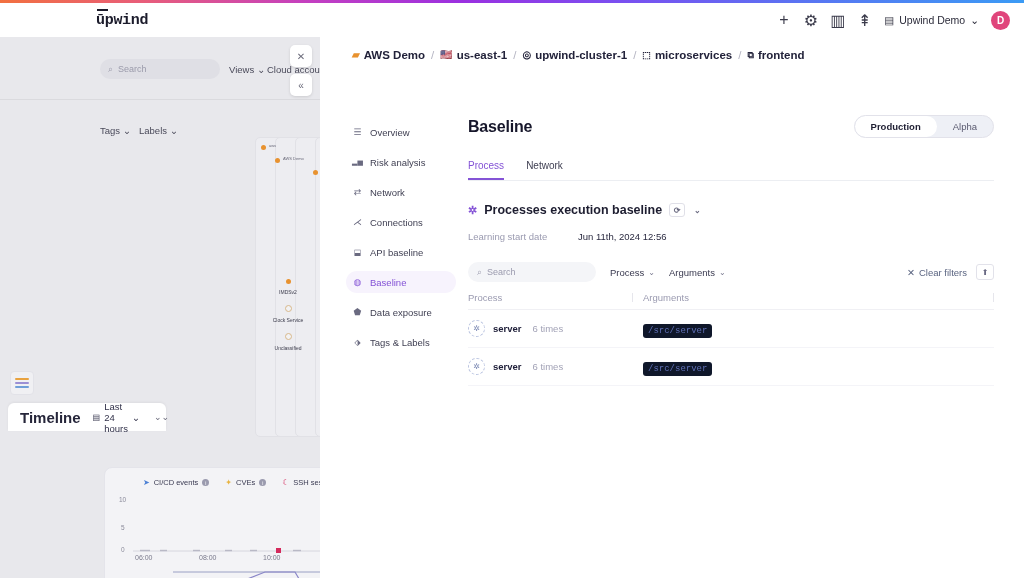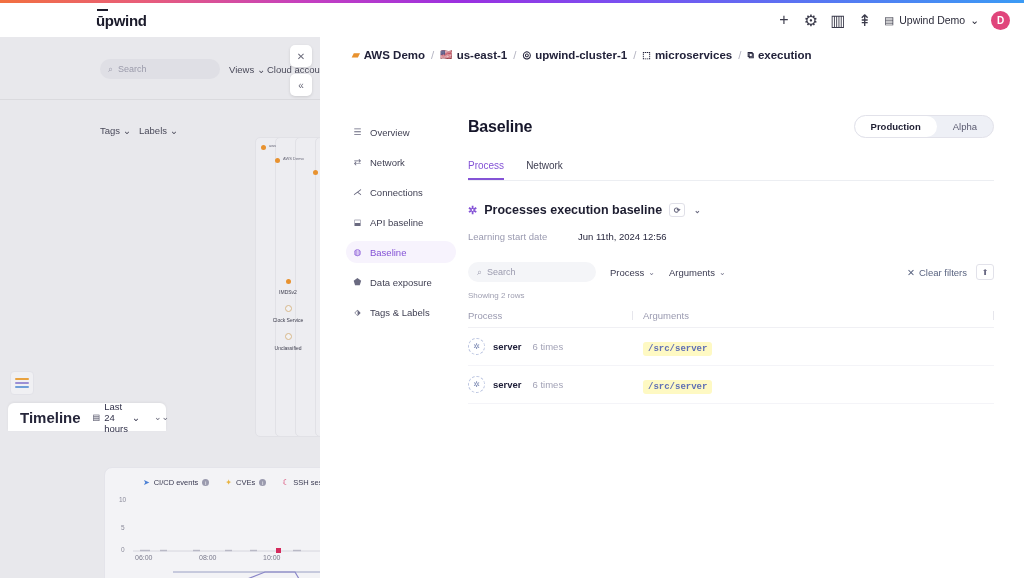--- a/index.html
+++ b/index.html
@@ -19,21 +19,21 @@
     z-index: 60;
   }
 
   
   .navbar {
     position: absolute; top: 3px; left: 0; width: 1024px; height: 34px;
     background: #ffffff; display: flex; align-items: center; z-index: 50;
   }
   .logo {
     margin-left: 96px; font-size: 15px; font-weight: 700; color: #1b1b2b;
-    letter-spacing: -0.3px; position: relative; line-height: 1;
+    letter-spacing: -0.3px; position: relative; line-height: 1; font-family: Liberation Mono, monospace;
   }
   .logo .bar {
     position: absolute; top: -4px; left: 1px; width: 11px; height: 2px; background: #1b1b2b;
   }
   .nav-items { display: flex; align-items: center; margin-left: 28px; height: 34px; }
   .nav-item {
     font-size: 10.5px; color: #3a3a4a; padding: 0 12px; height: 34px;
     display: flex; align-items: center; cursor: pointer; white-space: nowrap;
   }
   .nav-item.active {
@@ -233,23 +233,23 @@
   table.tbl td { padding: 9px 0; border-bottom: 1px solid #f4f4f8; vertical-align: middle; }
   .proc-cell { display: flex; align-items: center; gap: 8px; }
   .gear-circ {
     width: 17px; height: 17px; border-radius: 50%; border: 1px dashed #b9c3e0;
     display: flex; align-items: center; justify-content: center; font-size: 8px; color: #7f8cb5;
     background: #fff;
   }
   .proc-name { font-size: 9.5px; font-weight: 700; color: #20203a; }
   .proc-times { font-size: 9.5px; color: #a2a2b6; margin-left: 3px; }
   .arg-chip {
-    display: inline-block; background: #fef9c3; color: #5f6fb5;
+    display: inline-block; background: #0f172a; color: #5f6fb5;
     font-family: "Liberation Mono", monospace; font-size: 9px;
-    padding: 2px 5px; border-radius: 3px; font-weight: bold;
+    padding: 2px 5px; border-radius: 3px;
   }
 </style>
 </head>
 <body>
 
 <div id="root">
 
   <div class="gradient-strip"></div>
 
   <div class="navbar">
@@ -407,30 +407,34 @@
         <span>upwind-cluster-1</span>
       </span>
       <span class="bc-sep">/</span>
       <span class="bc-item">
         <span class="bc-ico" style="font-size:9px;">⬚</span>
         <span>microservices</span>
       </span>
       <span class="bc-sep">/</span>
       <span class="bc-item">
         <span class="bc-ico" style="font-size:9px;">⧉</span>
-        <span>execution</span>
+        <span>frontend</span>
       </span>
     </div>
 
     <div class="panel-body">
 
       <div class="side">
         <div class="side-item">
           <span class="side-ico">☰</span>
           <span>Overview</span>
+        </div>
+        <div class="side-item">
+          <span class="side-ico" style="font-size:7px;">▂▅</span>
+          <span>Risk analysis</span>
         </div>
         <div class="side-item">
           <span class="side-ico">⇄</span>
           <span>Network</span>
         </div>
         <div class="side-item">
           <span class="side-ico">⋌</span>
           <span>Connections</span>
         </div>
         <div class="side-item">
@@ -494,21 +498,20 @@
           </div>
           <div class="fright">
             <div class="clearf">
               <span>✕</span>
               <span>Clear filters</span>
             </div>
             <div class="icon-box">⬆</div>
           </div>
         </div>
 
-        <div class="showing">Showing 2 rows</div>
 
         <table class="tbl">
           <thead>
             <tr>
               <th class="c-proc">
                 <span>Process</span>
                 <span class="divider"></span>
               </th>
               <th>
                 <span>Arguments</span>

